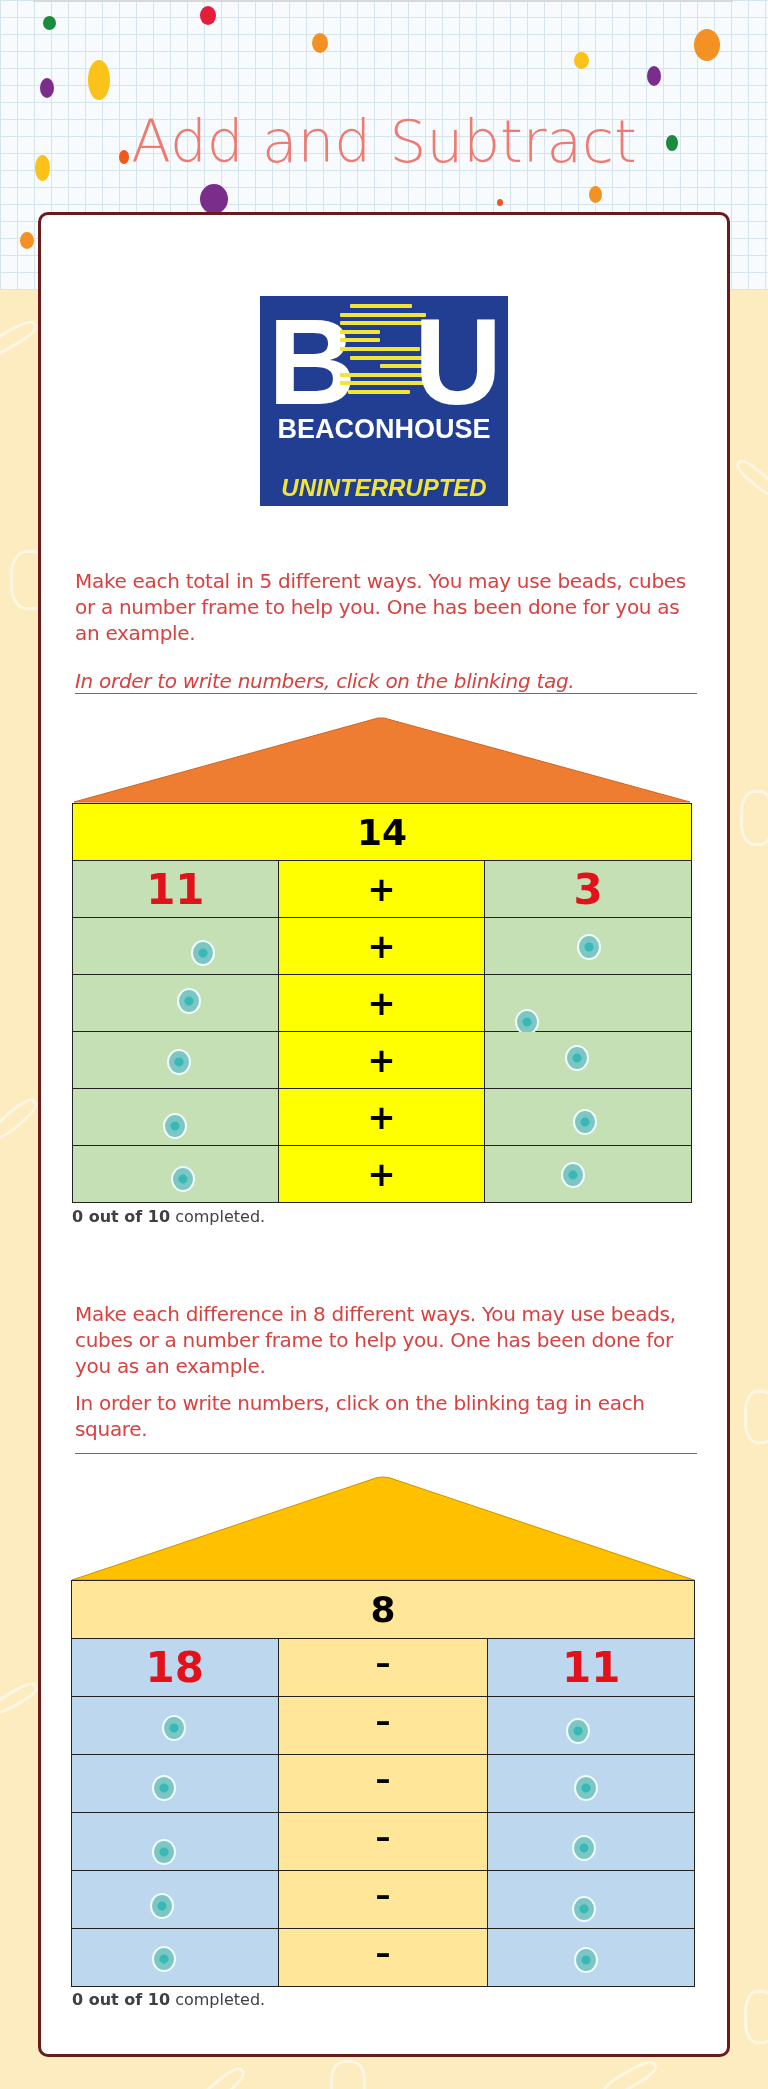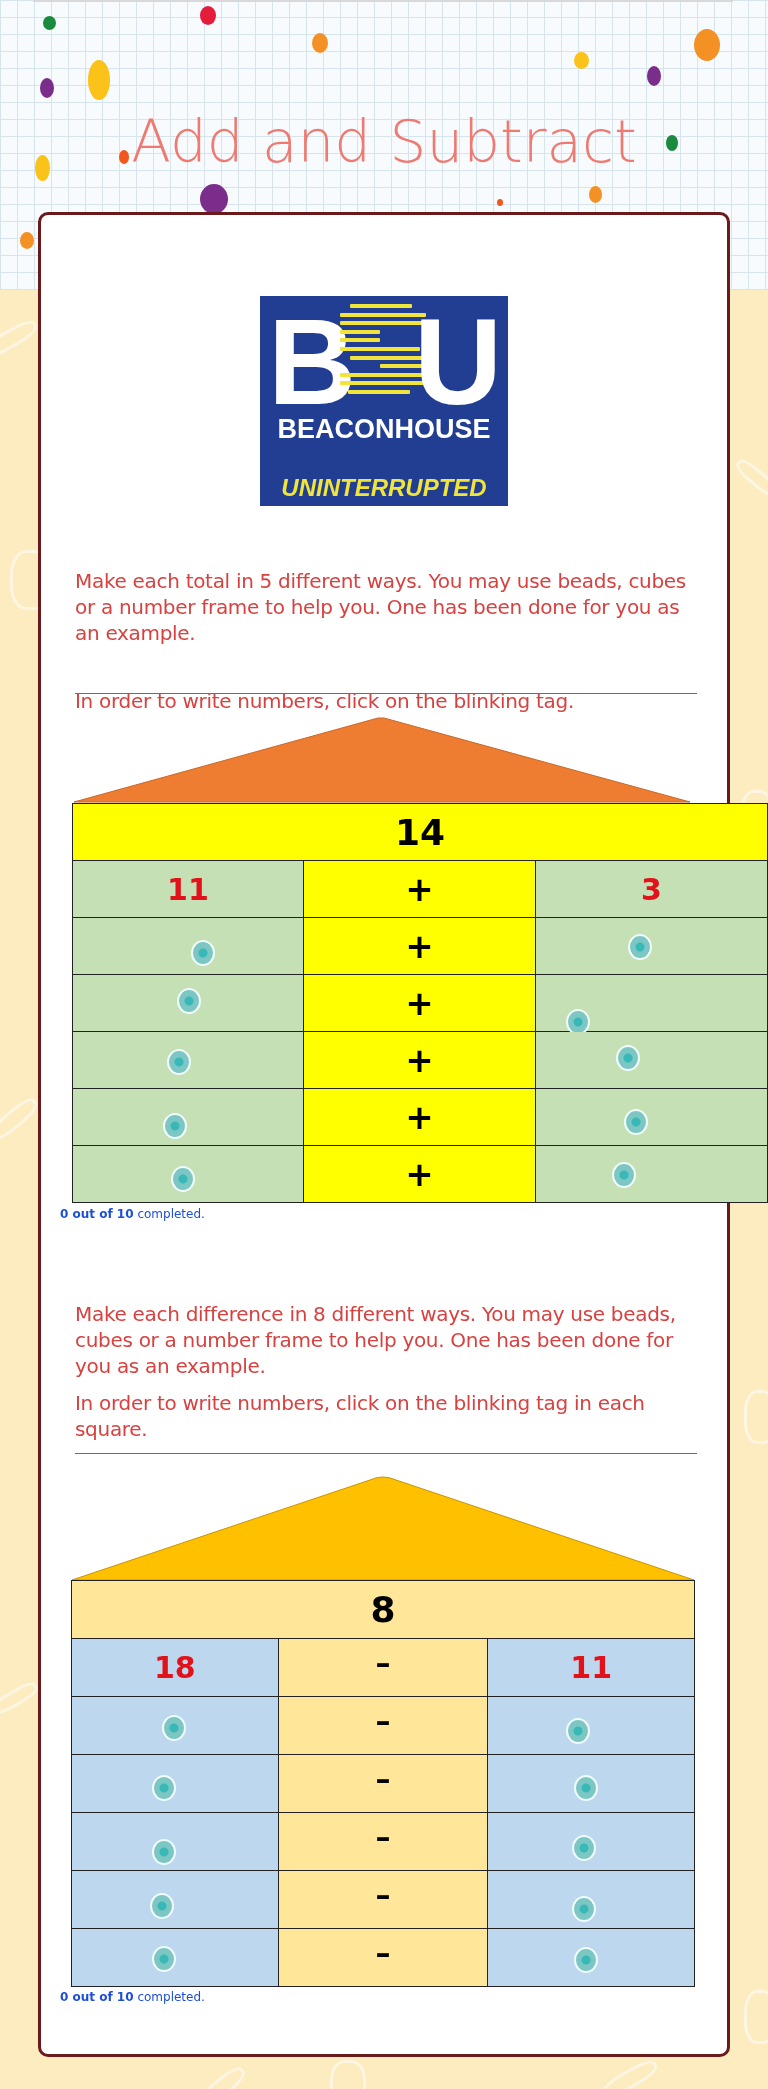--- a/index.html
+++ b/index.html
@@ -56,30 +56,30 @@
   }
   .rule { position: absolute; left: 75px; width: 622px; height: 1px; background: #d8413f; }
   
   .roof { position: absolute; }
   .grid-table { position: absolute; border-collapse: collapse; }
   .grid-table td {
     border: 1.5px solid #222; text-align: center; vertical-align: middle;
     font-family: "DejaVu Sans", sans-serif; font-weight: 700; position: relative;
   }
   .total-cell { font-size: 36px; color: #000; }
-  .given { font-size: 30px; color: #e2121b; }
+  .given { font-size: 42px; color: #e2121b; }
   .op { font-size: 34px; color: #000; }
   .op-minus { font-size: 30px; color: #000; vertical-align: top !important; padding-top: 6px; }
   .tag {
     position: absolute; width: 24px; height: 26px; border-radius: 50%;
     background: radial-gradient(circle, #39b8b8 0 4px, #7cc6c4 5px 100%);
     border: 2px solid #f0fbfb; cursor: pointer;
   }
   .progress {
-    position: absolute; left: 60px; font-family: "DejaVu Sans", sans-serif; font-size: 12px; color: #1d4ed8;
+    position: absolute; left: 72px; font-family: "DejaVu Sans", sans-serif; font-size: 16px; color: #404040;
   }
   .progress b { font-weight: 700; }
 </style>
 </head>
 <body>
 
 <div class="header-bg"></div>
 <div class="top-rule"></div>
 <div>
   <div class="splat" style="left:43px;top:16px;width:13px;height:14px;background:#1a8a3e;"></div>
@@ -131,28 +131,28 @@
     <div class="stripe" style="width:86px"></div>
     <div class="stripe" style="width:86px"></div>
     <div class="stripe" style="margin-left:8px;width:62px"></div>
   </div>
   <span class="big u">U</span>
   <div class="l1">BEACONHOUSE</div>
   <div class="l3">UNINTERRUPTED</div>
 </div>
 
 <p class="instr" style="top:568px;">Make each total in 5 different ways. You may use beads, cubes or a number frame to help you. One has been done for you as an example.</p>
-<p class="instr" style="top:688px;">In order to write numbers, click on the blinking tag.</p>
+<p class="instr" style="top:668px;font-style:italic;">In order to write numbers, click on the blinking tag.</p>
 <div class="rule" style="top:693px;"></div>
 
 <svg class="roof" style="left:72px;top:716px;" width="620" height="88">
   <polygon points="2,86 306,2 312,2 618,86" fill="#ee7d31" stroke="#c9682a" stroke-width="1"></polygon>
 </svg>
 
-<table class="grid-table" style="left:72px;top:803px;width:696px;">
+<table class="grid-table" style="left:72px;top:803px;width:620px;">
   <tbody>
       <tr style="height:57px;">
     <td colspan="3" class="total-cell" style="background:#ffff00;">14</td>
   </tr>
   <tr style="height:57px;">
     <td class="given" style="background:#c5e0b4;width:206px;">11</td>
     <td class="op" style="background:#ffff00;width:207px;">+</td>
     <td class="given" style="background:#c5e0b4;width:207px;">3</td>
   </tr>
   <tr style="height:57px;">

